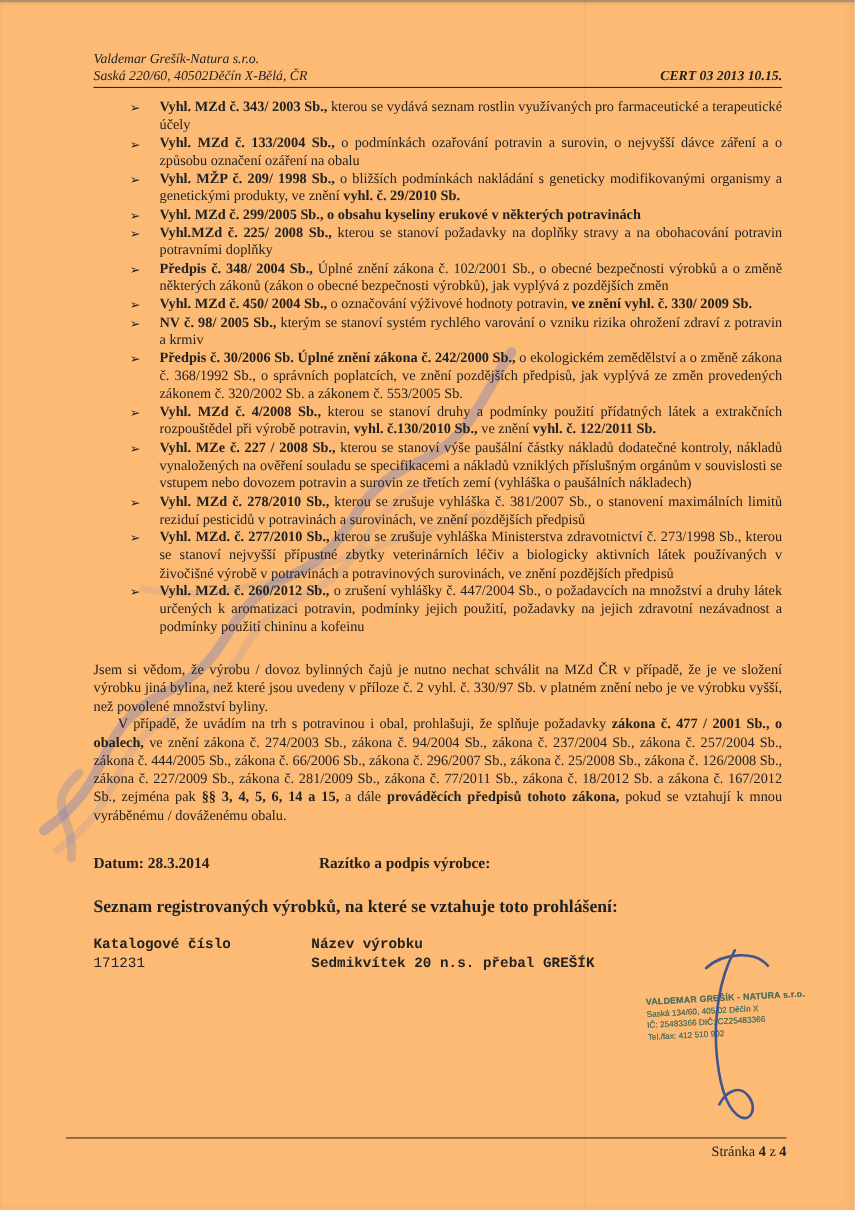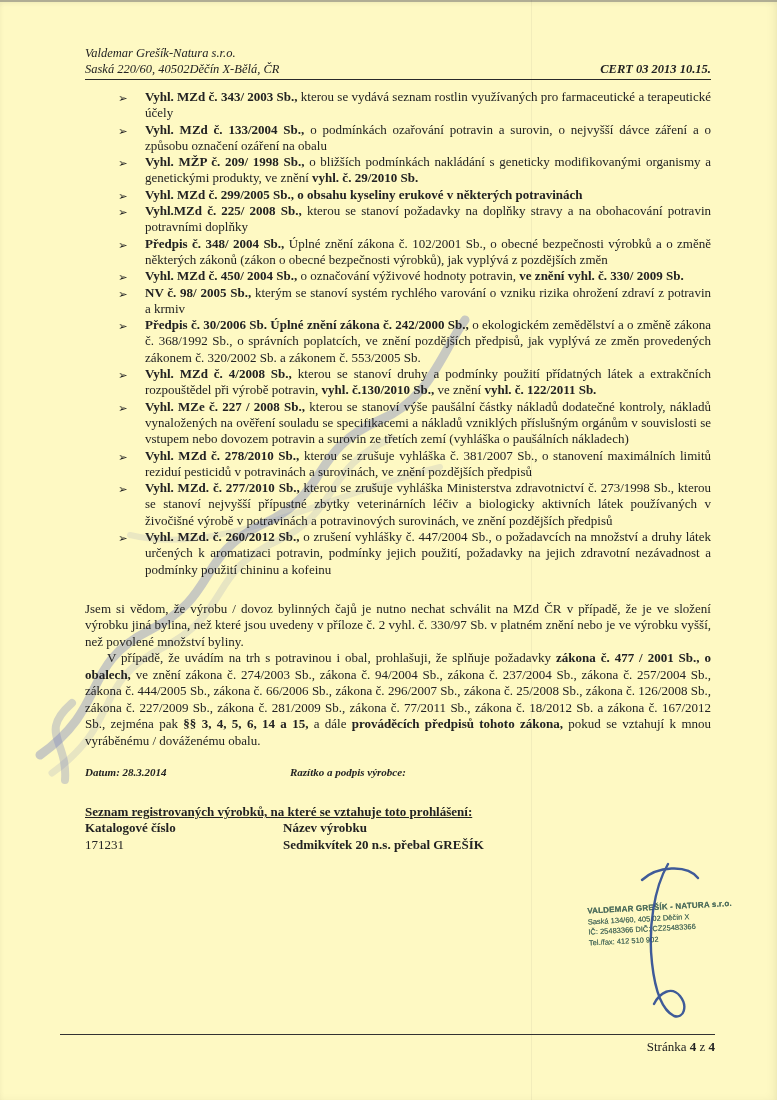--- a/index.html
+++ b/index.html
@@ -4,21 +4,21 @@
 <style>
   * { margin:0; padding:0; box-sizing:border-box; }
   html,body { width:777px; height:1100px; }
   body {
     position:relative; overflow:hidden;
     background:#fbfaf6;
     font-family:"Liberation Serif", serif;
     color:#222;
   }
   .page {
-    position:absolute; inset:0; background:#fef9c3;
+    position:absolute; inset:0; background:#fdba74;
     box-shadow: inset -4px 0 8px rgba(0,0,0,.045), inset 0 3px 5px rgba(0,0,0,.05);
   }
   .scan-top { position:absolute; top:0; left:0; right:0; height:2px; background:#6f6f6f; opacity:.5; }
   .crease { position:absolute; top:0; bottom:0; left:531px; width:1px; background:rgba(50,50,70,.06); }
 
   .content { position:absolute; left:85px; width:626px; top:46px; }
 
   .header { position:relative; font-style:italic; font-size:12.5px; line-height:15.5px;
             border-bottom:1.5px solid #2a2a2a; padding-bottom:2px; }
   .cert { position:absolute; right:0; bottom:2px; font-weight:bold; }
@@ -26,26 +26,26 @@
   .b { font-weight:bold; }
 
   .reglist { list-style:none; margin-top:9px; font-size:13px; line-height:16.3px; text-align:justify; }
   .reglist li { position:relative; margin-left:33px; padding-left:27px; }
   .reglist .bullet { position:absolute; left:0; top:1px; font-family:"DejaVu Sans", sans-serif; font-size:11.5px; }
 
   .para { font-size:13px; line-height:16.5px; text-align:justify; }
   .p1 { margin-top:23px; }
   .p2 { text-indent:22px; }
 
-  .datum-row { position:relative; margin-top:17px; font-size:11px; height:17px;font-style:italic; }
+  .datum-row { position:relative; margin-top:29px; font-size:14px; height:17px; }
   .razitko { position:absolute; left:205px; }
 
-  .seznam { margin-top:21px; font-size:13px;text-decoration:underline; }
+  .seznam { margin-top:21px; font-size:16px; }
 
-  .ptable { font-size:13px; line-height:16.5px; }
+  .ptable { margin-top:17px; font-size:13px; line-height:16.5px;font-family:Liberation Mono, monospace; }
   .trow { display:flex; }
   .tcol1 { width:198px; flex:0 0 198px; }
   .tcol2 { flex:1; }
 
   .stamp {
     position:absolute; left:588px; top:902px; width:172px;
     transform:rotate(-3deg);
     font-family:"Liberation Sans", sans-serif;
     color:#51705e; font-size:7.5px; line-height:10.5px;
     text-shadow:0 0 .5px #51705e;

